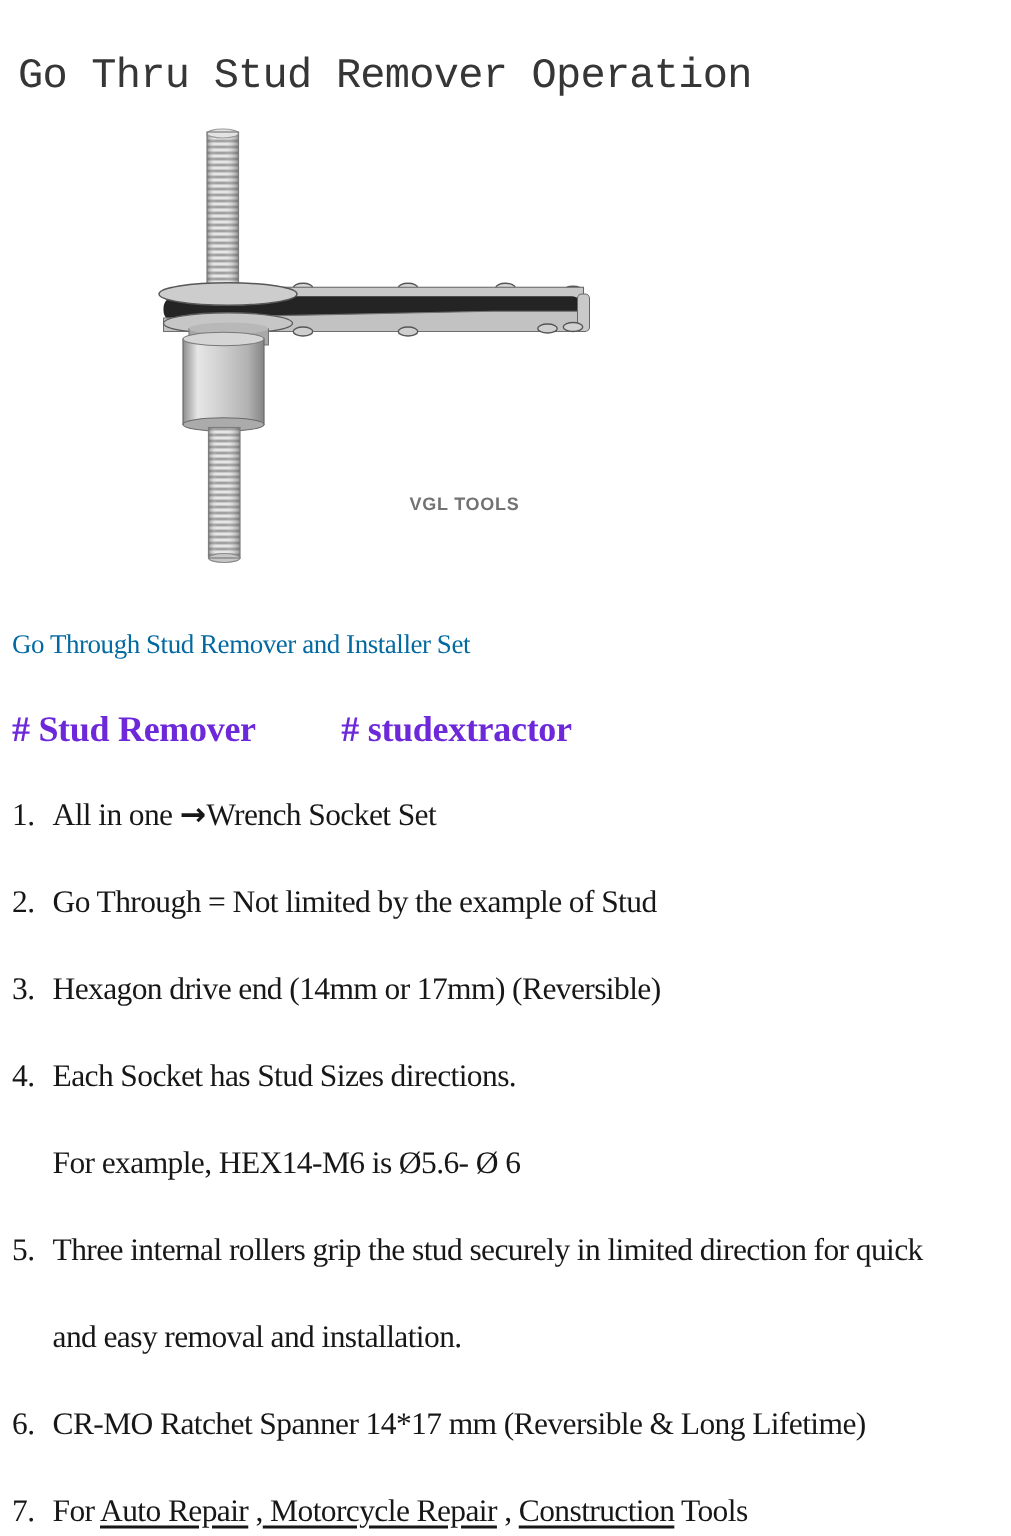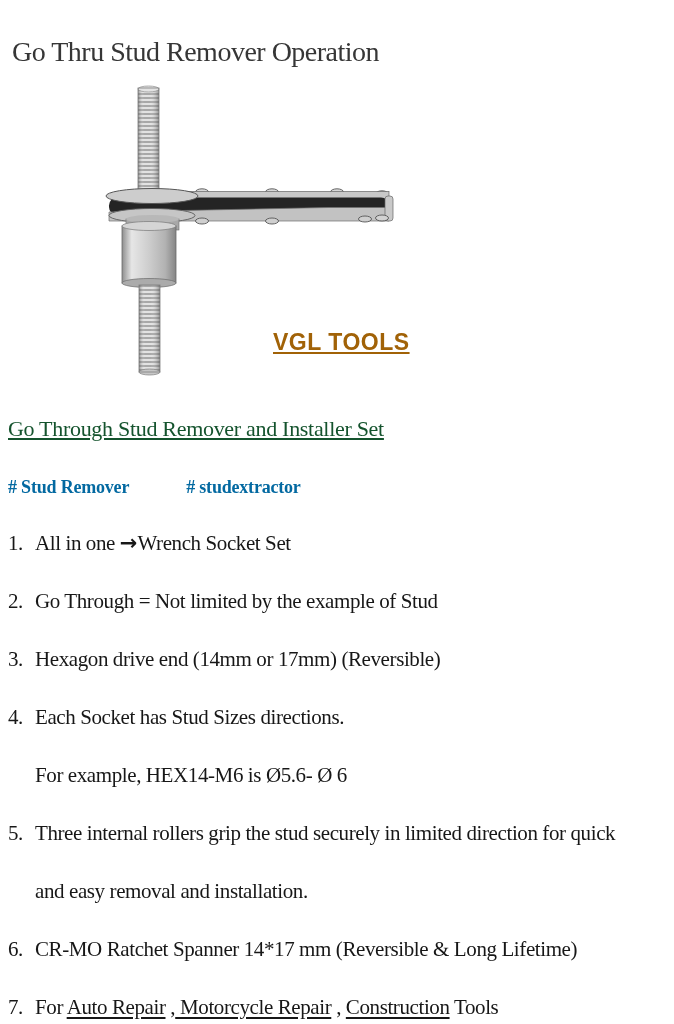--- a/index.html
+++ b/index.html
@@ -2,37 +2,37 @@
 <html><head>
 <meta charset="utf-8">
 <style>
   html,body{margin:0;padding:0;}
   body{
     width:674px;height:1024px;background:#ffffff;overflow:hidden;position:relative;
     font-family:"Liberation Serif",serif;color:#1c1c1c;
   }
   .title{
     position:absolute;top:36px;left:12px;
-    font-family:Liberation Serif, serif;font-size:28px;font-weight:400;
+    font-family:Liberation Mono, monospace;font-size:28px;font-weight:400;
     letter-spacing:-0.5px;color:#363636;white-space:nowrap;
   }
   .figure{position:absolute;top:85px;left:95px;width:300px;height:295px;}
   .figure svg{display:block;}
   .brand{
     position:absolute;left:178px;top:244px;
-    font-family:"Liberation Sans",sans-serif;font-weight:700;font-size:23px;
-    color:#a16207;letter-spacing:0.5px;white-space:nowrap;text-decoration:underline;
+    font-family:"Liberation Sans",sans-serif;font-weight:700;font-size:12px;
+    color:#737373;letter-spacing:0.5px;white-space:nowrap;
   }
   .heading{
     position:absolute;top:400px;left:8px;line-height:58px;
-    font-size:22px;letter-spacing:-0.3px;white-space:nowrap;color:#14532d;text-decoration:underline;
+    font-size:18px;letter-spacing:-0.3px;white-space:nowrap;color:#0369a1;
   }
   .hashtags{
     position:absolute;top:458px;left:8px;line-height:58px;
-    font-size:18px;font-weight:600;letter-spacing:-0.2px;white-space:nowrap;color:#0369a1;
+    font-size:24px;font-weight:600;letter-spacing:-0.2px;white-space:nowrap;color:#6d28d9;
   }
   .hashtags .tag2{margin-left:57px;}
   .flist{position:absolute;top:514px;left:8px;right:0;}
   .row{
     display:flex;height:58px;line-height:58px;
     font-size:21px;letter-spacing:-0.4px;white-space:nowrap;color:#171717;
   }
   .num{width:27px;flex:0 0 27px;}
   .txt{flex:1 1 auto;}
   .u{text-decoration:underline;text-underline-offset:3px;}

